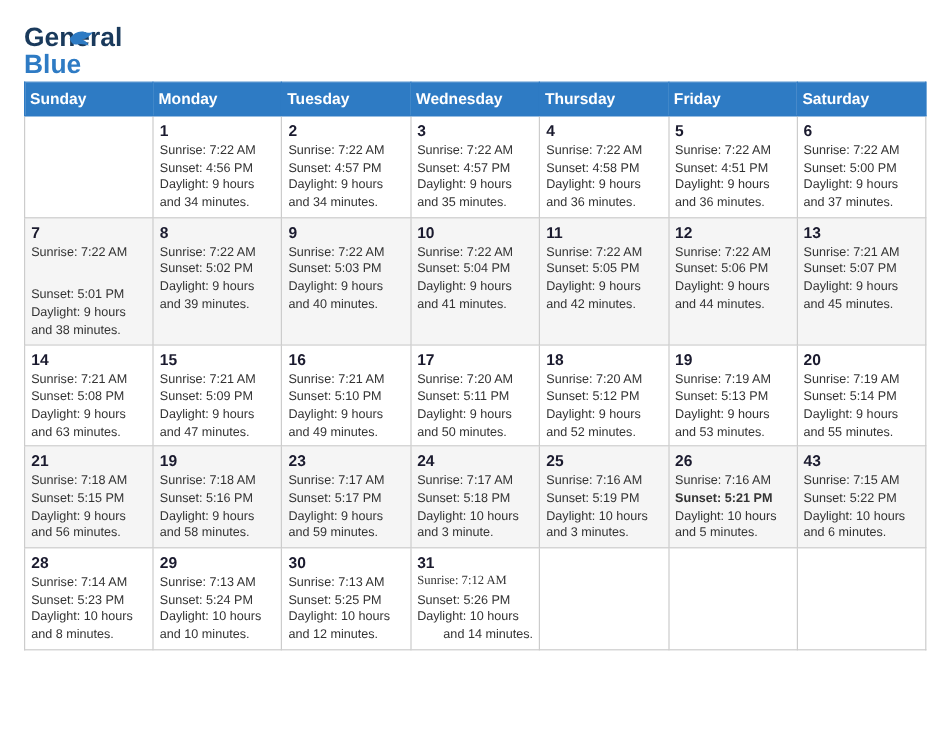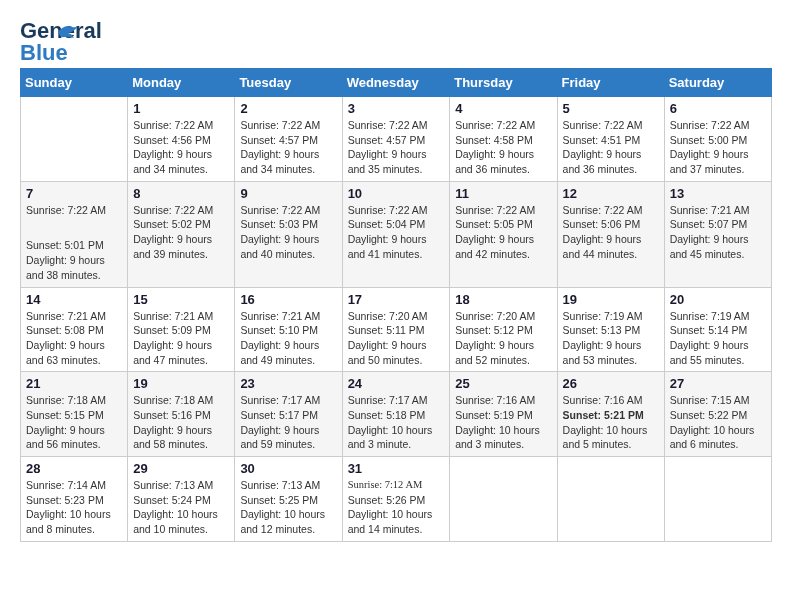--- a/index.html
+++ b/index.html
@@ -346,21 +346,21 @@
         <td>
           <span class="day-number">26</span>
           <div class="day-info">
             <span style="display: block;">Sunrise: 7:16 AM</span>
             <span style="display: block; font-weight: bold;">Sunset: 5:21 PM</span>
             <span style="display: block;">Daylight: 10 hours</span>
             <span style="display: block;">and 5 minutes.</span>
           </div>
         </td>
         <td>
-          <span class="day-number">27</span>
+          <span class="day-number">43</span>
           <div class="day-info">
             <span style="display: block;">Sunrise: 7:15 AM</span>
             <span style="display: block;">Sunset: 5:22 PM</span>
             <span style="display: block;">Daylight: 10 hours</span>
             <span style="display: block;">and 6 minutes.</span>
           </div>
         </td>
       </tr>
       <tr>
         <td>
@@ -389,21 +389,21 @@
             <span style="display: block;">Daylight: 10 hours</span>
             <span style="display: block;">and 12 minutes.</span>
           </div>
         </td>
         <td>
           <span class="day-number">31</span>
           <div class="day-info">
             <span style="display: block; font-family: Liberation Serif, serif;">Sunrise: 7:12 AM</span>
             <span style="display: block;">Sunset: 5:26 PM</span>
             <span style="display: block;">Daylight: 10 hours</span>
-            <span style="display: block;">and 14 minutes.</span>
+            <span style="display: block; text-align: right;">and 14 minutes.</span>
           </div>
         </td>
         <td class="empty-cell"></td>
         <td class="empty-cell"></td>
         <td class="empty-cell"></td>
       </tr>
     </tbody>
 </table>
 
 </body></html>

